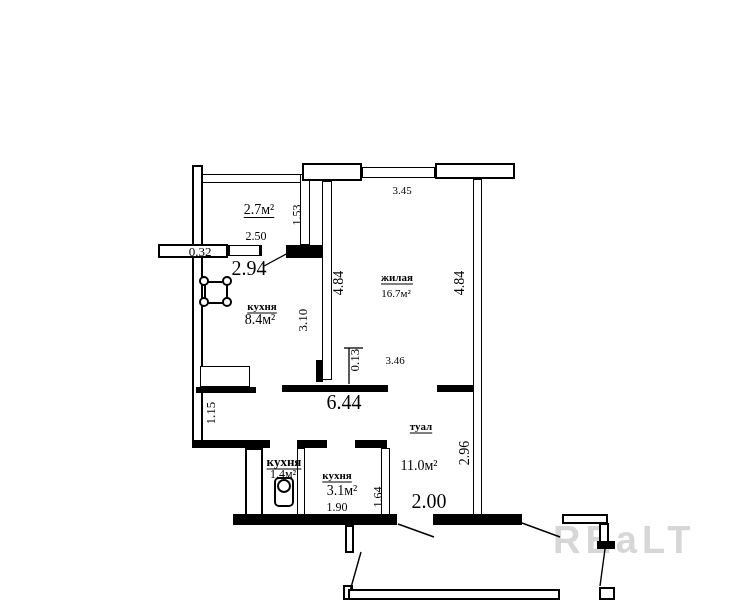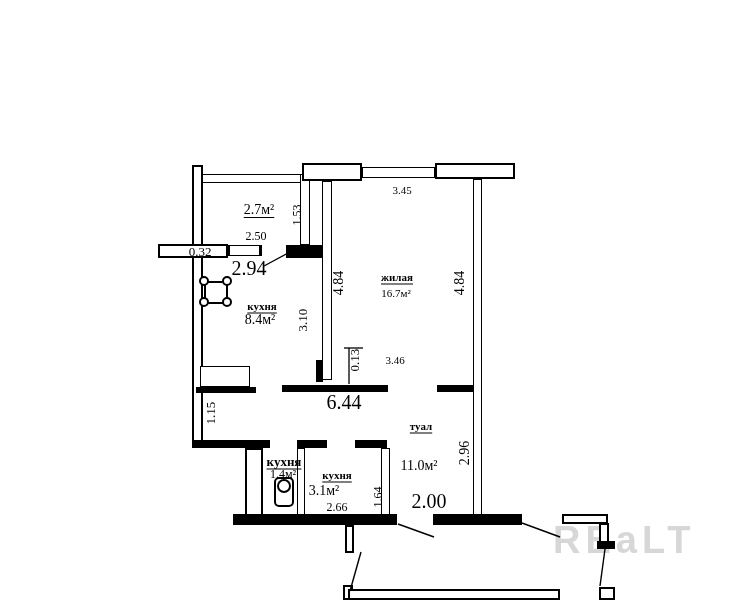--- a/index.html
+++ b/index.html
@@ -102,22 +102,22 @@
       <div class="fix round" style="left:277px;top:479px;width:14px;height:14px"></div>
     </div>
   </div>
 
   <div>
     <div class="solid" style="left:297px;top:440px;width:30px;height:8px"></div>
     <div class="solid" style="left:355px;top:440px;width:32px;height:8px"></div>
     <div class="wall thin" style="left:381px;top:448px;width:9px;height:68px"></div>
     <div class="solid" style="left:233px;top:514px;width:164px;height:11px"></div>
     <div class="lbl s15 u b" style="left:337px;top:475px">кухня</div>
-    <div class="lbl s14" style="left:324px;top:491px">3.1м²</div>
-    <div class="lbl s12" style="left:337px;top:507px">2.66</div>
+    <div class="lbl s14" style="left:342px;top:491px">3.1м²</div>
+    <div class="lbl s12" style="left:337px;top:507px">1.90</div>
     <div class="lbl rot s12" style="left:378px;top:497px">1.64</div>
   </div>
 
   <div>
     <div class="wall" style="left:345px;top:525px;width:9px;height:28px"></div>
     <div class="wall" style="left:562px;top:514px;width:46px;height:10px"></div>
     <div class="wall" style="left:599px;top:523px;width:10px;height:20px"></div>
     <div class="solid" style="left:597px;top:541px;width:18px;height:8px"></div>
     <div class="wall" style="left:343px;top:585px;width:10px;height:15px"></div>
     <div class="wall" style="left:348px;top:589px;width:212px;height:11px"></div>

